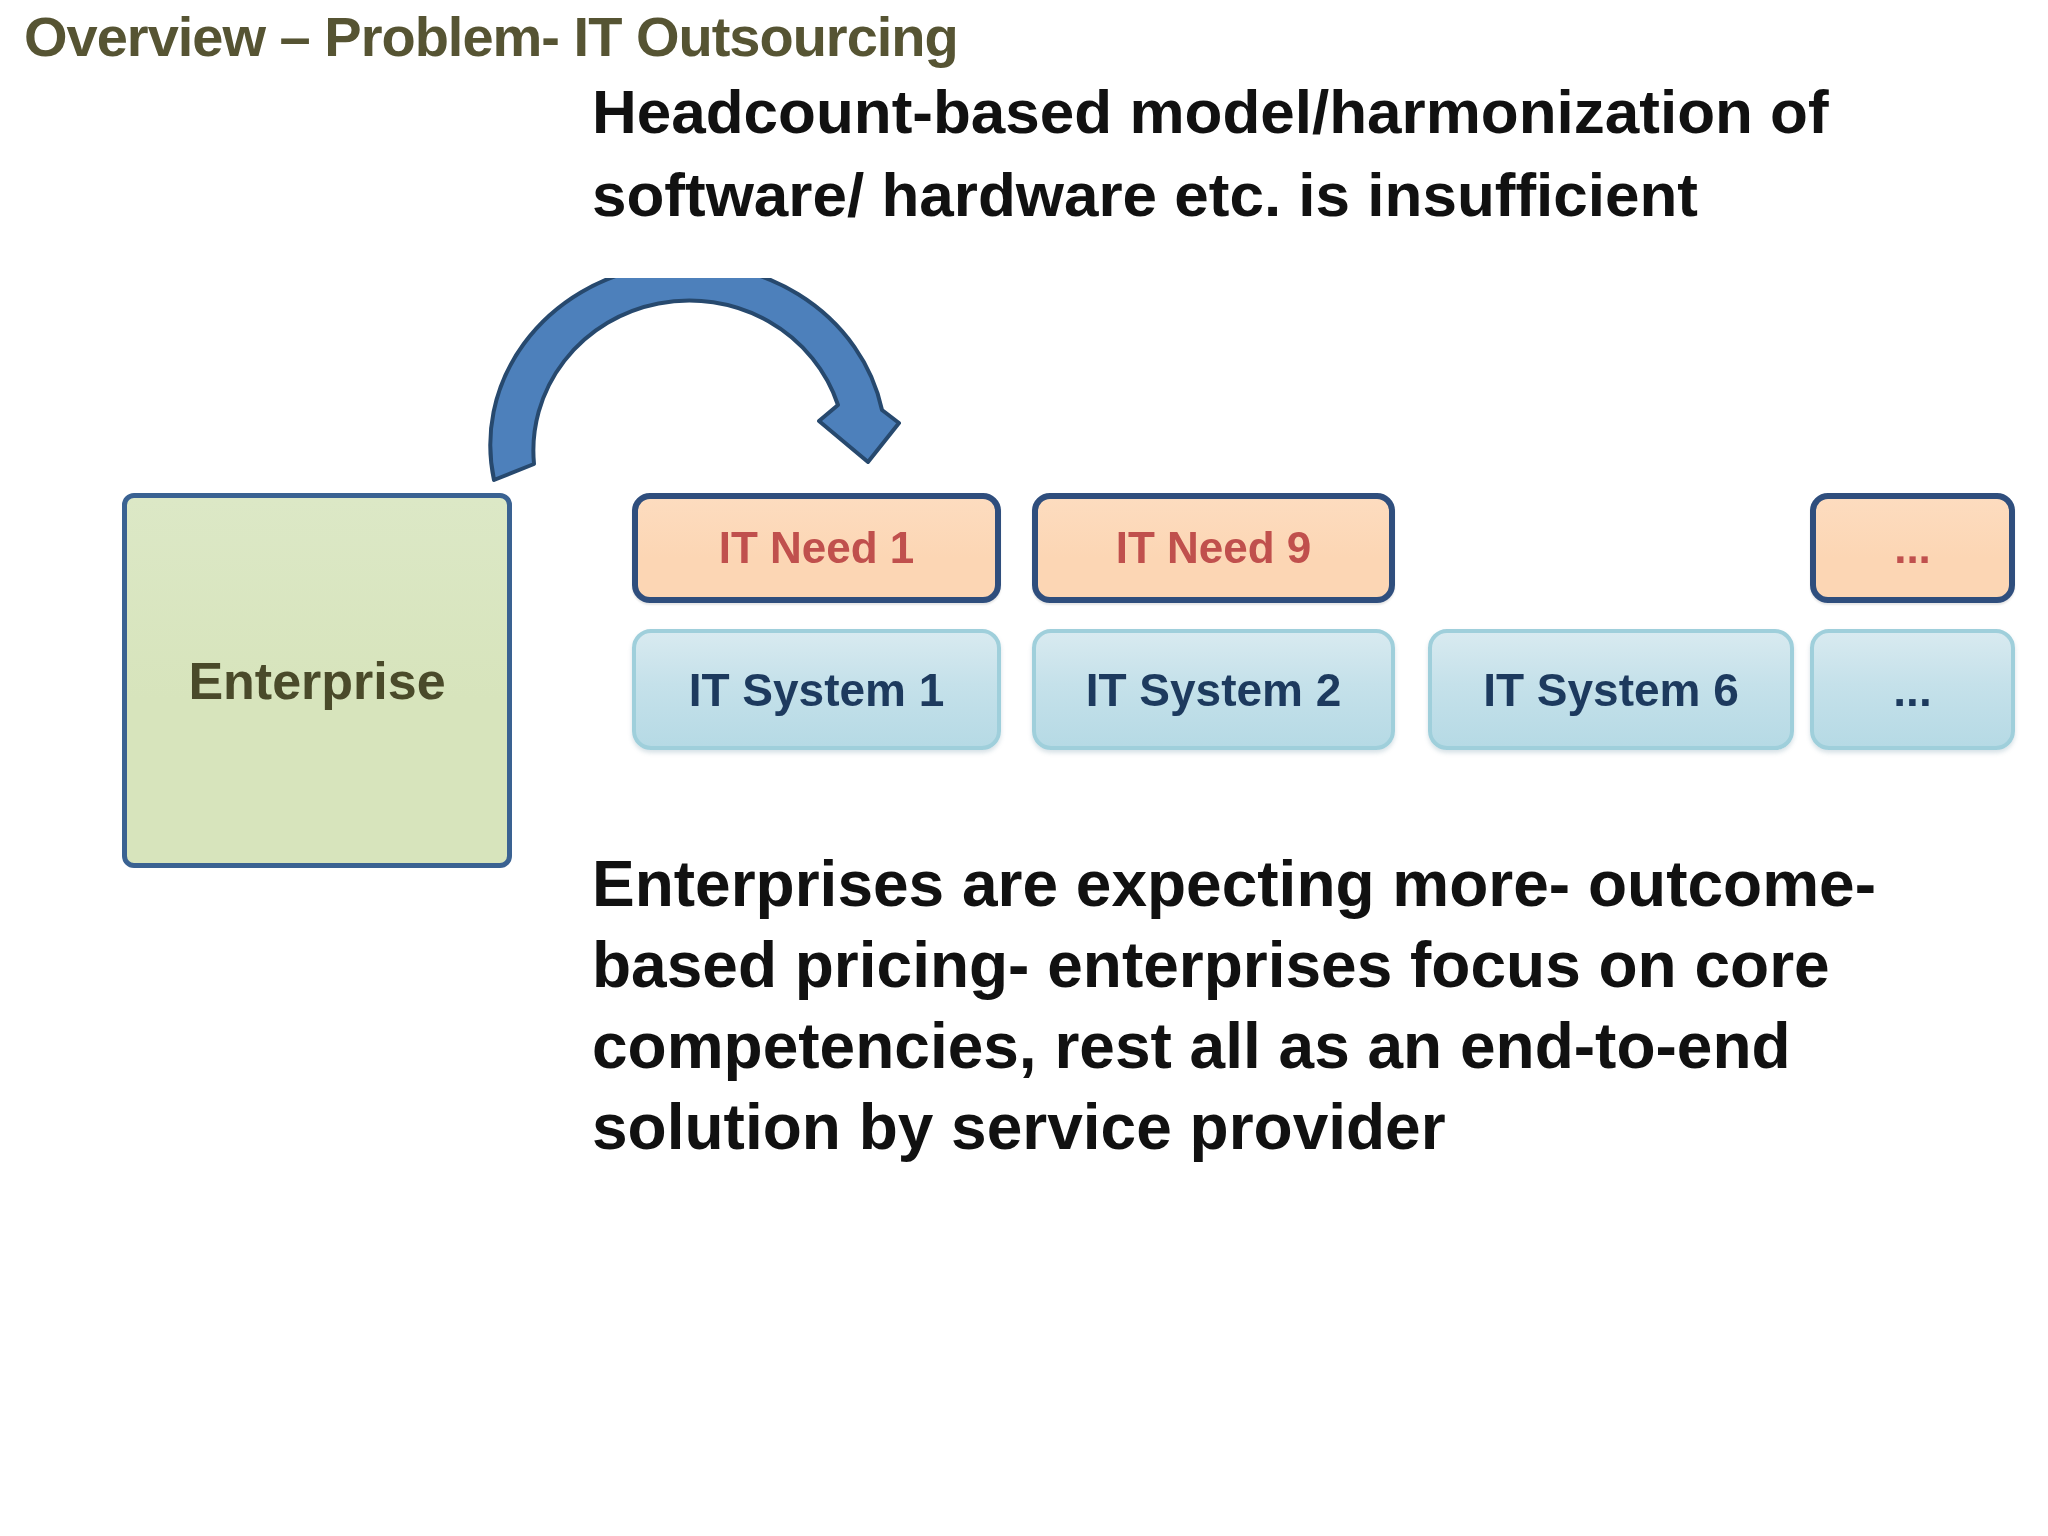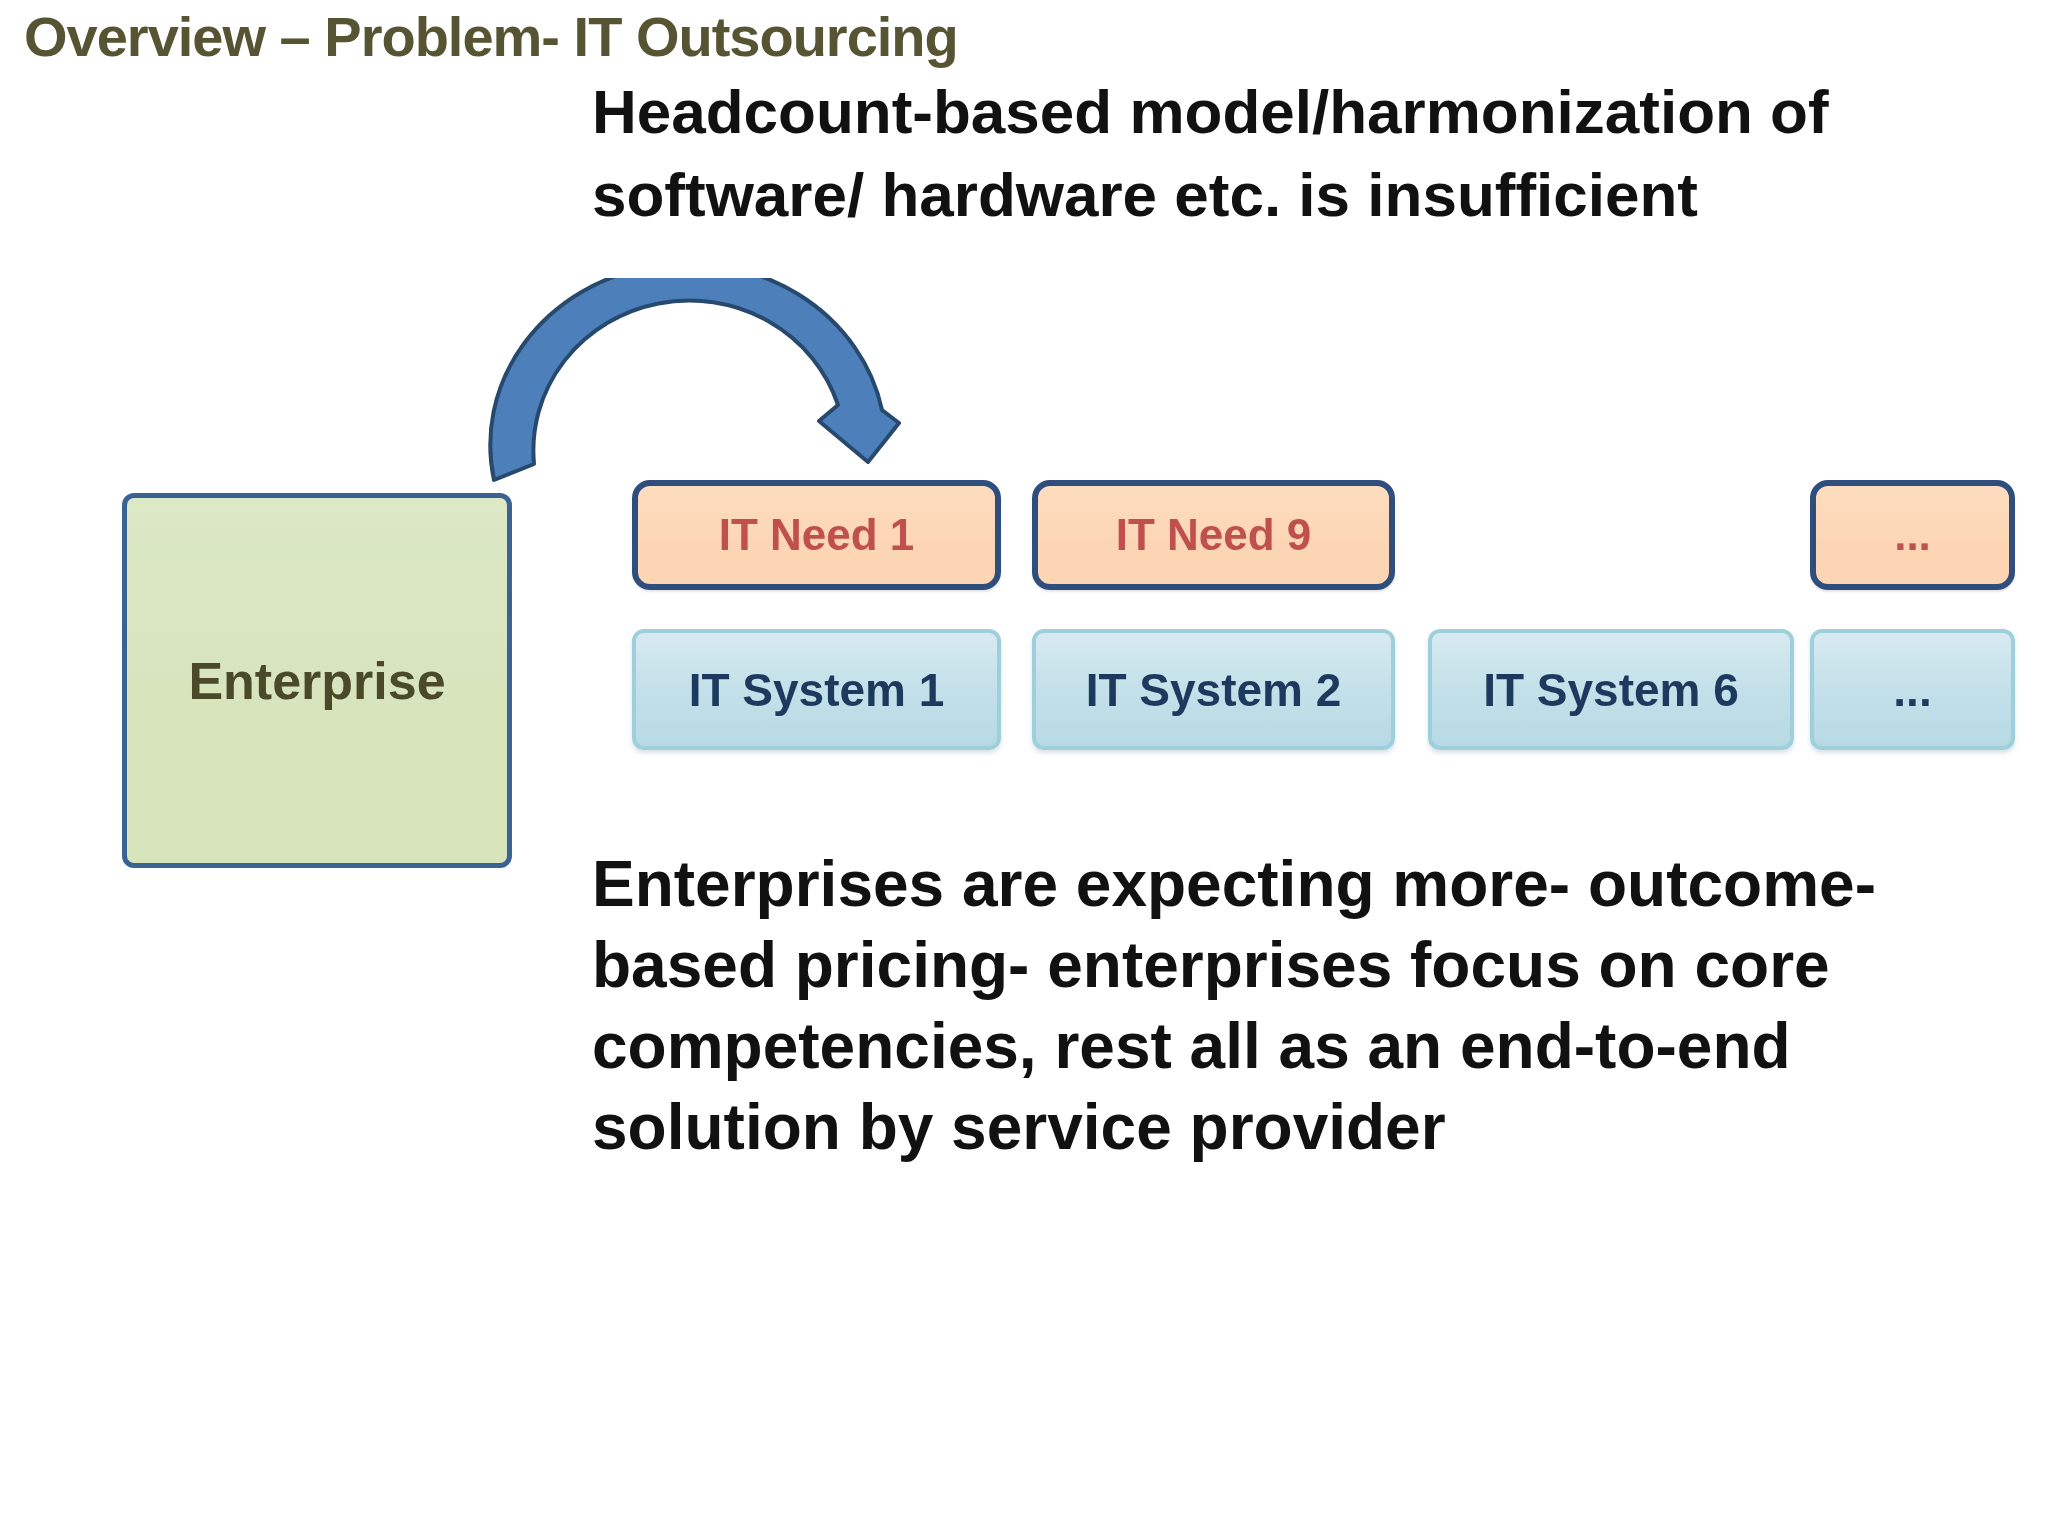--- a/index.html
+++ b/index.html
@@ -80,38 +80,38 @@
     color: var(--enterprise_text, #4a4a2a);
   }
 
   .box {
     position: absolute;
     display: flex;
     align-items: center;
     justify-content: center;
   }
   .need {
-    top: 480px;
+    top: 493px;
     height: 110px;
     background: linear-gradient(180deg, #fddcbf 0%, var(--need_fill, #fcd6b4) 60%);
     border: 6px solid var(--need_border, #2f4e7d);
     border-radius: 18px;
     box-shadow: 0 2px 2px rgba(0,0,0,0.10);
   }
   .need .box-label {
     font-size: 44px;
     font-weight: 700;
     color: var(--need_text, #c0504d);
   }
   .system {
     top: 629px;
     height: 121px;
     background: linear-gradient(180deg, #d8eaf0 0%, var(--system_fill, #c5e1ea) 45%, #b6dae5 100%);
     border: 4px solid var(--system_border, #9fcfdb);
-    border-radius: 12px;
+    border-radius: 19px;
     box-shadow: 0 3px 4px rgba(100,140,160,0.25);
   }
   .system .box-label {
     font-size: 46px;
     font-weight: 700;
     color: var(--system_text, #1d3a5e);
   }
 
   .c1 { left: 632px;  width: 369px; }
   .c2 { left: 1032px; width: 363px; }

